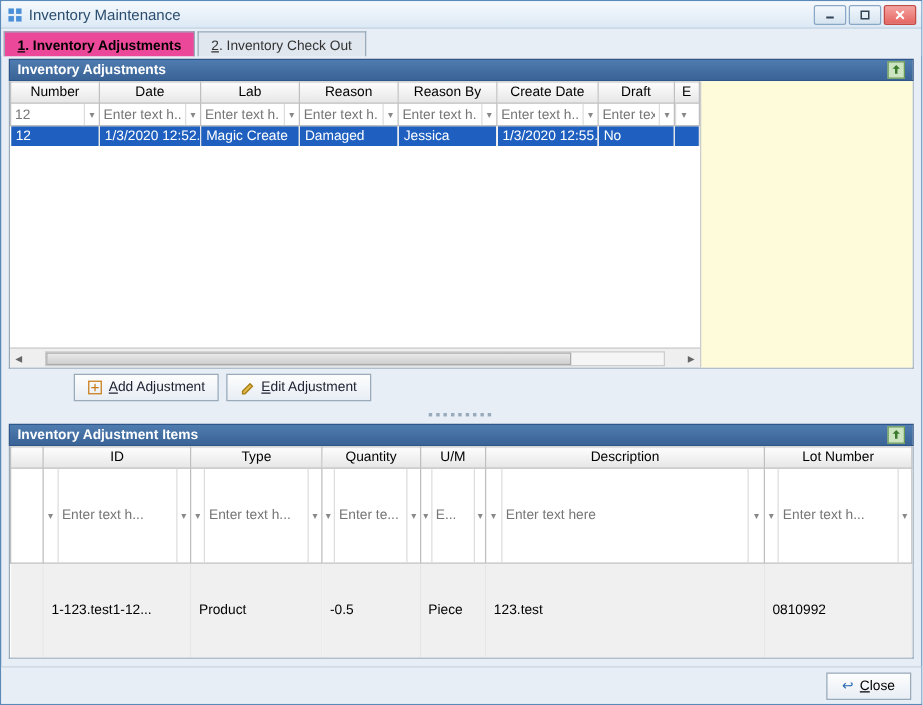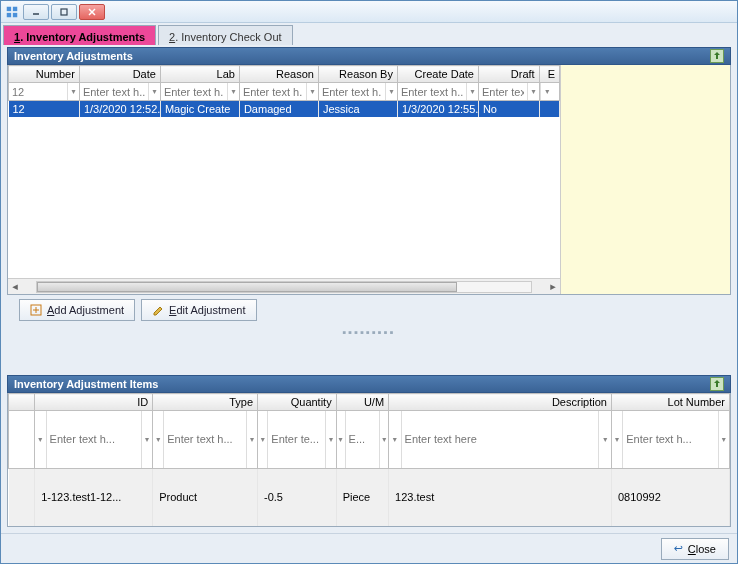--- a/index.html
+++ b/index.html
@@ -18,39 +18,39 @@
   .tab .hk { text-decoration: underline; }
   .content { flex: 1; padding: 2px 6px 6px 6px; display: flex; flex-direction: column; gap: 4px; overflow: hidden; }
   .panel-header { height: 18px; background: linear-gradient(#4f7cb0,#3a6396); color: #fff; font-weight: bold; padding: 2px 6px; display: flex; align-items: center; border: 1px solid #2f5688; }
   .panel-header .spacer { flex: 1; }
   .panel-header .ph-icon { width: 14px; height: 14px; background: #cde4c2; border: 1px solid #6b9a55; cursor: pointer; display:flex; align-items:center; justify-content:center; }
   .upper { display: flex; flex-direction: column; }
   .grid-wrap { display: flex; border: 1px solid #9ab; border-top: none; background: #fff; }
   .grid-left { flex: 1; display: flex; flex-direction: column; overflow: hidden; }
   .grid-notes { width: 170px; background: #fdfbd9; border-left: 1px solid #ccc; }
   table.grid { border-collapse: collapse; width: 100%; table-layout: fixed; }
-  table.grid th { background: linear-gradient(#fdfdfd,#e6e6e6); border: 1px solid #bfbfbf; font-weight: normal; text-align: right; padding: 2px 4px; height: 17px; overflow: hidden; white-space: nowrap; }
+  table.grid th { background: linear-gradient(#fdfdfd,#e6e6e6); border: 1px solid #bfbfbf; font-weight: normal; text-align: center; padding: 2px 4px; height: 17px; overflow: hidden; white-space: nowrap; }
   .filter-row td { border: 1px solid #bfbfbf; padding: 0; height: 18px; background: #fff; }
   .filter-cell { display:flex; align-items:center; height:100%; }
   .filter-cell .filter-icon-left, .filter-cell .filter-icon-right { width: 14px; height: 100%; display:flex; align-items:center; justify-content:center; color:#888; border-right:1px solid #ddd; }
   .filter-cell .filter-icon-right { border-right:none; border-left:1px solid #ddd; }
   .filter-cell input { border:none; outline:none; width:100%; font-size:11px; padding:1px 3px; color:#777; background:transparent; }
   .data-row td { border-right: 1px solid #e6e6e6; padding: 2px 4px; height: 16px; white-space: nowrap; overflow: hidden; }
   .data-row.selected td { background: #1e5fbf; color: #fff; }
   .grid-body { flex:1; overflow: hidden; background:#fff; }
   .hscroll { height: 16px; background: #efefef; border-top:1px solid #ccc; display:flex; align-items:center; }
   .hscroll .track { flex:1; height:12px; background:#f5f5f5; border:1px solid #ccc; margin:0 14px; position:relative; }
   .hscroll .thumb { position:absolute; left:0; top:0; height:100%; width:85%; background:linear-gradient(#eaeaea,#cfcfcf); border:1px solid #aaa; }
   .hscroll .arrow { width:14px; height:14px; display:flex; align-items:center; justify-content:center; color:#666; cursor:pointer; }
-  .toolbar { display:flex; gap:6px; padding:4px 12px; }
+  .toolbar { display:flex; gap:6px; padding:4px 12px;margin-left:40px; }
   .tbtn { height:22px; border:1px solid #9ab; background:linear-gradient(#fdfdfd,#e8eef5); padding:0 10px; display:flex; align-items:center; gap:5px; cursor:pointer; font-size:11px; color:#223; }
   .tbtn .ic { width:12px; height:12px; display:flex; align-items:center; justify-content:center; }
   .tbtn .hk { text-decoration: underline; }
   .gripper { height:6px; display:flex; align-items:center; justify-content:center; color:#9ab; letter-spacing:2px; cursor: row-resize; }
-  .lower { flex:1; display:flex; flex-direction:column; min-height:0;margin-top:36px; }
+  .lower { flex:1; display:flex; flex-direction:column; min-height:0; }
   .lower .grid-wrap2 { flex:1; border:1px solid #9ab; border-top:none; background:#fff; overflow:hidden; display:flex; flex-direction:row; }
   .item-row td { padding:2px 6px; height:18px; background:#f0f0f0; border-right:1px solid #e6e6e6; white-space:nowrap; overflow:hidden; }
   .filler { flex:1; background-image: repeating-linear-gradient(#fff 0, #fff 16px, #f7f7f7 16px, #f7f7f7 17px); }
   .footer { height:30px; display:flex; align-items:center; justify-content:flex-end; padding:0 8px; border-top:1px solid #c7d3e0; background:#e8eef5; }
   .closebtn { height:22px; border:1px solid #9ab; background:linear-gradient(#fdfdfd,#e8eef5); padding:0 12px; display:flex; align-items:center; gap:5px; cursor:pointer; font-size:11px; }
   .closebtn .hk { text-decoration: underline; }
   .funnel::before { content:"▾"; font-size:8px; color:#888; }
 </style>
 </head>
 <body>
@@ -59,20 +59,21 @@
 
   <div class="titlebar">
     <div class="app-icon">
       <svg viewBox="0 0 16 16">
           <rect x="2" y="2" width="5" height="5" fill="#4a90d9"></rect>
           <rect x="9" y="2" width="5" height="5" fill="#4a90d9"></rect>
           <rect x="2" y="9" width="5" height="5" fill="#4a90d9"></rect>
           <rect x="9" y="9" width="5" height="5" fill="#4a90d9"></rect>
         </svg>
     </div>
+    <div class="title">Inventory Maintenance</div>
     <div class="winbtns">
       <div class="winbtn">
           <svg viewBox="0 0 10 10">
             <line x1="2" y1="7" x2="8" y2="7" stroke="#345" stroke-width="1.5"></line>
           </svg>
         </div>
       <div class="winbtn">
           <svg viewBox="0 0 10 10">
             <rect x="2" y="2" width="6" height="6" fill="none" stroke="#345" stroke-width="1.2"></rect>
           </svg>

